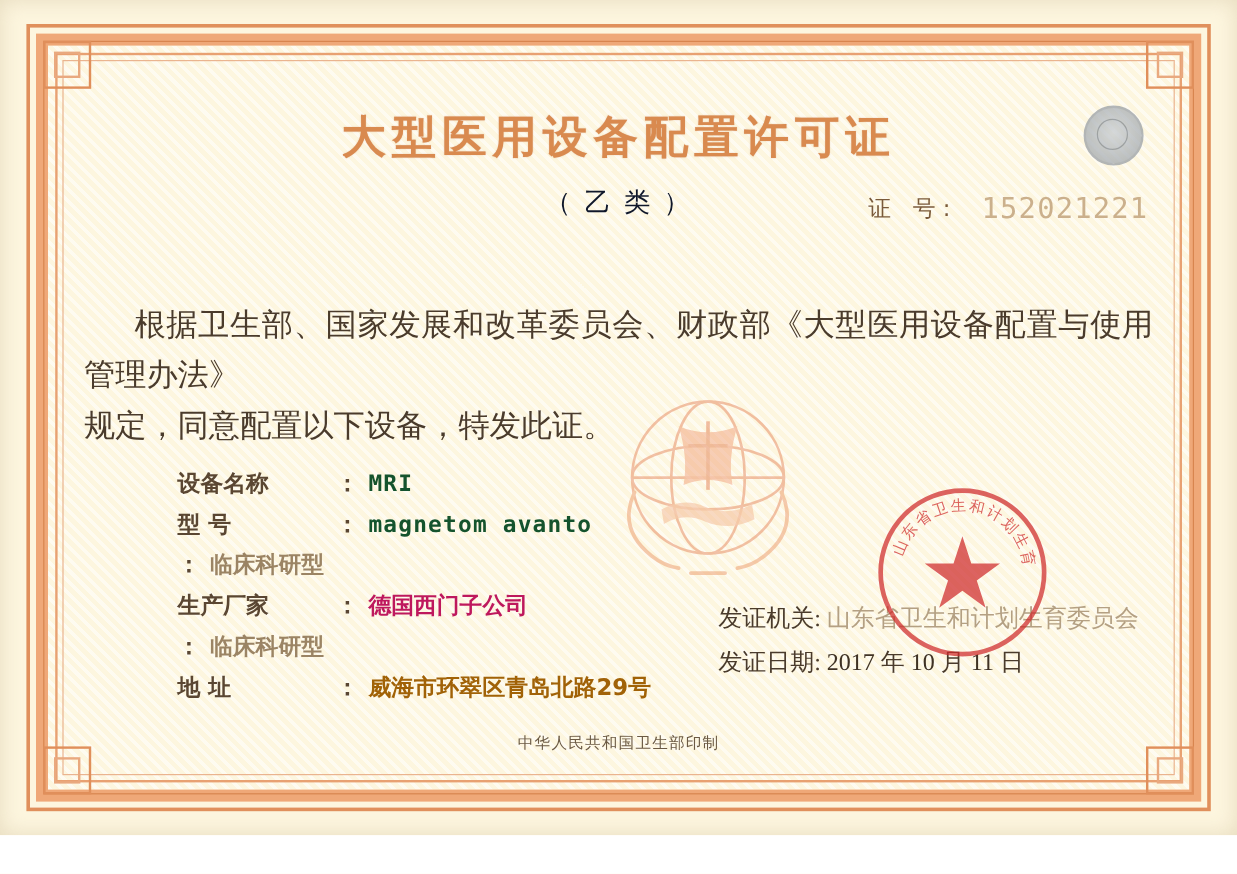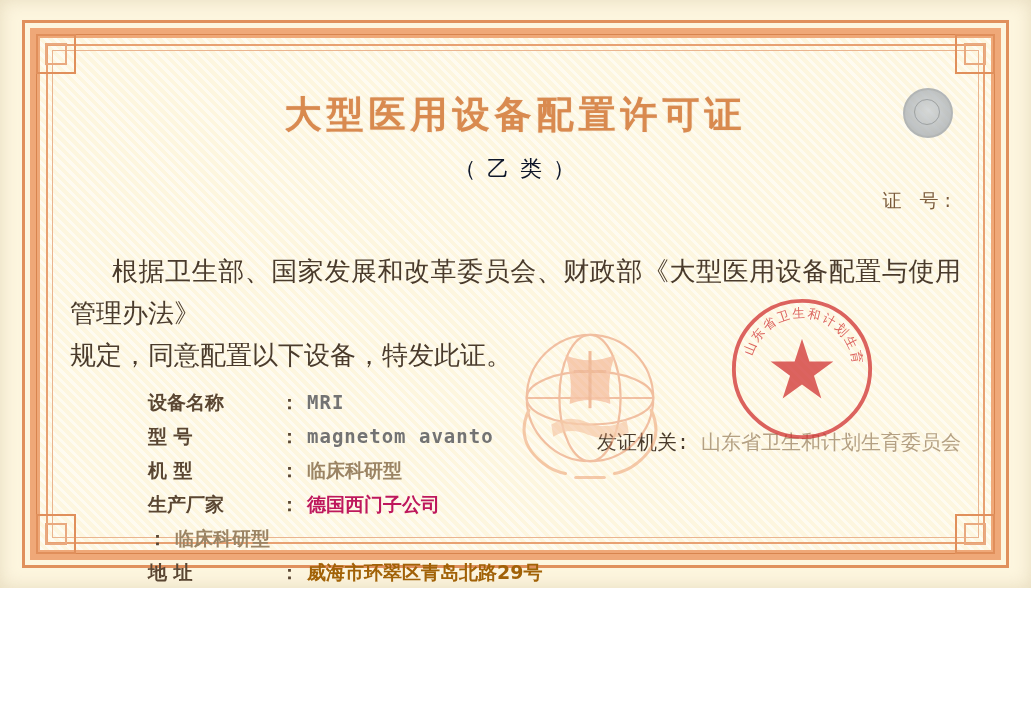--- a/index.html
+++ b/index.html
@@ -10,21 +10,21 @@
   body {
     width: 1031px;
     height: 728px;
     font-family: "Liberation Serif", serif;
     overflow: hidden;
   }
 
   .certificate {
     position: relative;
     width: 1031px;
-    height: 588px;
+    height: 696px;
     background: #fdf6df;
     box-sizing: border-box;
   }
 
   
   .page-edge {
     position: absolute;
     inset: 0;
     box-shadow: inset 0 0 18px rgba(190,170,130,0.35);
     pointer-events: none;
@@ -124,21 +124,21 @@
     margin-top: 14px;
     font-size: 22px;
     color: #0f172a;
     letter-spacing: 2px;
     font-family: "DejaVu Sans", sans-serif;
   }
 
   .cert-no-row {
     position: absolute;
     right: 4px;
-    top: 120px;
+    top: 92px;
     display: flex;
     align-items: center;
     gap: 20px;
   }
   .cert-no-label {
     font-size: 19px;
     color: #7a5a3a;
     letter-spacing: 6px;
     font-family: "DejaVu Sans", sans-serif;
   }
@@ -180,45 +180,45 @@
     color: #5a4632;
     white-space: nowrap;
   }
   .field-colon { color: #5a4632; margin-right: 8px; }
   .field-value {
     color: #9b8464;
     font-family: "DejaVu Sans", sans-serif;
   }
   .field-value.mono {
     font-family: "DejaVu Sans Mono", monospace;
-    color: #737373;
+    color: #14532d;
     letter-spacing: 1px;
   }
   .field-value.faded { color: #be185d; }
   .field-value.faded2 { color: #a16207; }
 
   
   .emblem {
     position: absolute;
     left: 418px;
     top: 228px;
     width: 204px;
     height: 204px;
     opacity: 0.55;
     z-index: 1;
     pointer-events: none;
   }
 
   
   .issue-block {
     position: absolute;
-    right: 0;
+    right: 12px;
     bottom: 64px;
     text-align: left;
-    font-family: Liberation Mono, monospace;
+    font-family: Liberation Serif, serif;
   }
   .issue-row {
     font-size: 20px;
     color: #4a3b2c;
     line-height: 36px;
     white-space: nowrap;
   }
   .issue-row .val-faded {
     color: #b4a083;
   }
@@ -292,20 +292,21 @@
   <div class="gray-stamp"></div>
 
   <div class="content">
 
     <div class="title">大型医用设备配置许可证</div>
 
     <div class="subtitle">（ 乙    类 ）</div>
 
     <div class="cert-no-row">
       <span class="cert-no-label">证  号:</span>
+      <span class="cert-no-value">152021221</span>
     </div>
 
     <div class="para">
       <span class="line1">根据卫生部、国家发展和改革委员会、财政部《大型医用设备配置与使用管理办法》</span>
       <span class="line2">规定，同意配置以下设备，特发此证。</span>
     </div>
 
     <svg class="emblem" viewBox="0 0 200 200">
       <g fill="none" stroke="#e8926a" stroke-width="2.2">
         <circle cx="100" cy="100" r="62"></circle>
@@ -338,21 +339,20 @@
         <span class="field-value mono">MRI</span>
       </div>
 
       <div class="field-row">
         <span class="field-label">型    号</span>
         <span class="field-colon">：</span>
         <span class="field-value mono">magnetom avanto</span>
       </div>
 
       <div class="field-row">
-        <span class="field-label">机    型</span>
         <span class="field-colon">：</span>
         <span class="field-value">临床科研型</span>
       </div>
 
       <div class="field-row">
         <span class="field-label">生产厂家</span>
         <span class="field-colon">：</span>
         <span class="field-value faded">德国西门子公司</span>
       </div>
 
@@ -366,27 +366,37 @@
         <span class="field-colon">：</span>
         <span class="field-value faded2">威海市环翠区青岛北路29号</span>
       </div>
 
     </div>
 
     <div class="issue-block">
       <div class="issue-row">
         <span>发证机关:</span>
         <span class="val-faded">山东省卫生和计划生育委员会</span>
+      </div>
+      <div class="issue-row">
+        <span>发证日期:</span>
+        <span class="date-num">2017</span>
+        <span>年</span>
+        <span class="date-num">10</span>
+        <span>月</span>
+        <span class="date-num">11</span>
+        <span>日</span>
       </div>
     </div>
 
     <svg class="seal" viewBox="0 0 150 150">
       <circle cx="75" cy="75" r="70" fill="none" stroke="#cf2a2a" stroke-width="4"></circle>
       <path d="M75 44 l7.6 23.4 24.6 0 -19.9 14.5 7.6 23.4 -19.9 -14.5 -19.9 14.5 7.6 -23.4 -19.9 -14.5 24.6 0 z" fill="#cf2a2a"></path>
       <path id="sealArcTop" d="M 22 75 A 53 53 0 0 1 128 75" fill="none"></path>
       <text font-family="DejaVu Sans, sans-serif" font-size="13" fill="#cf2a2a" letter-spacing="2">
         <textPath href="#sealArcTop" startOffset="8%">山东省卫生和计划生育委员会</textPath>
       </text>
     </svg>
 
+    <div class="footer-note">中华人民共和国卫生部印制</div>
 
   </div>
 </div>
 
 </body></html>

